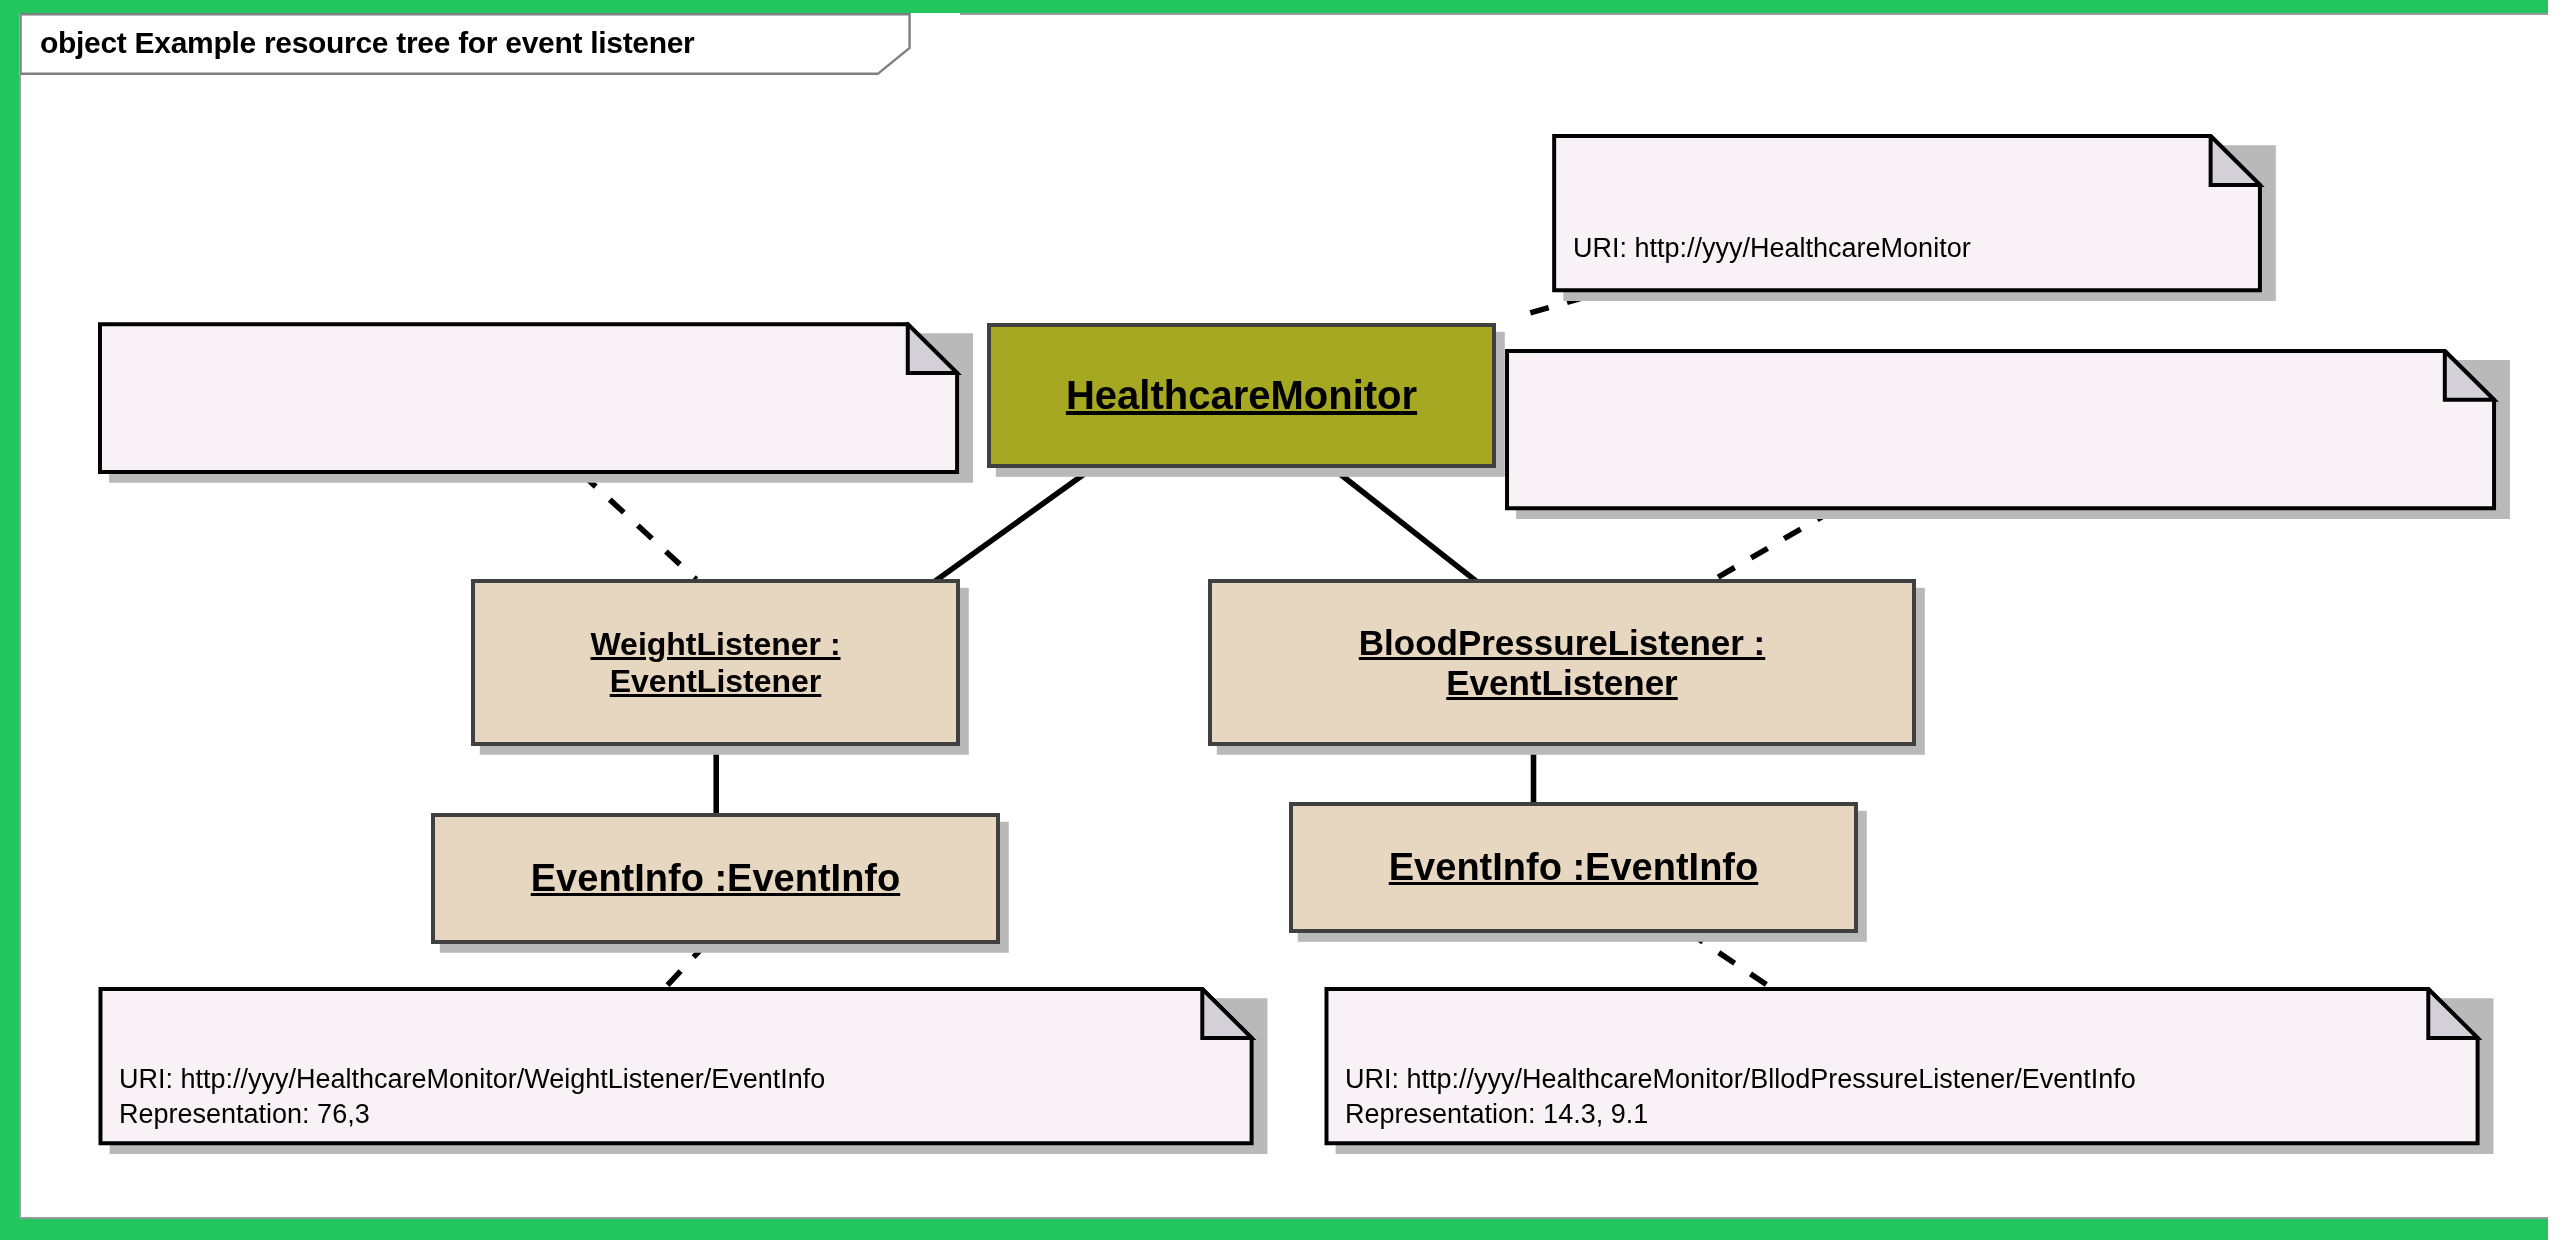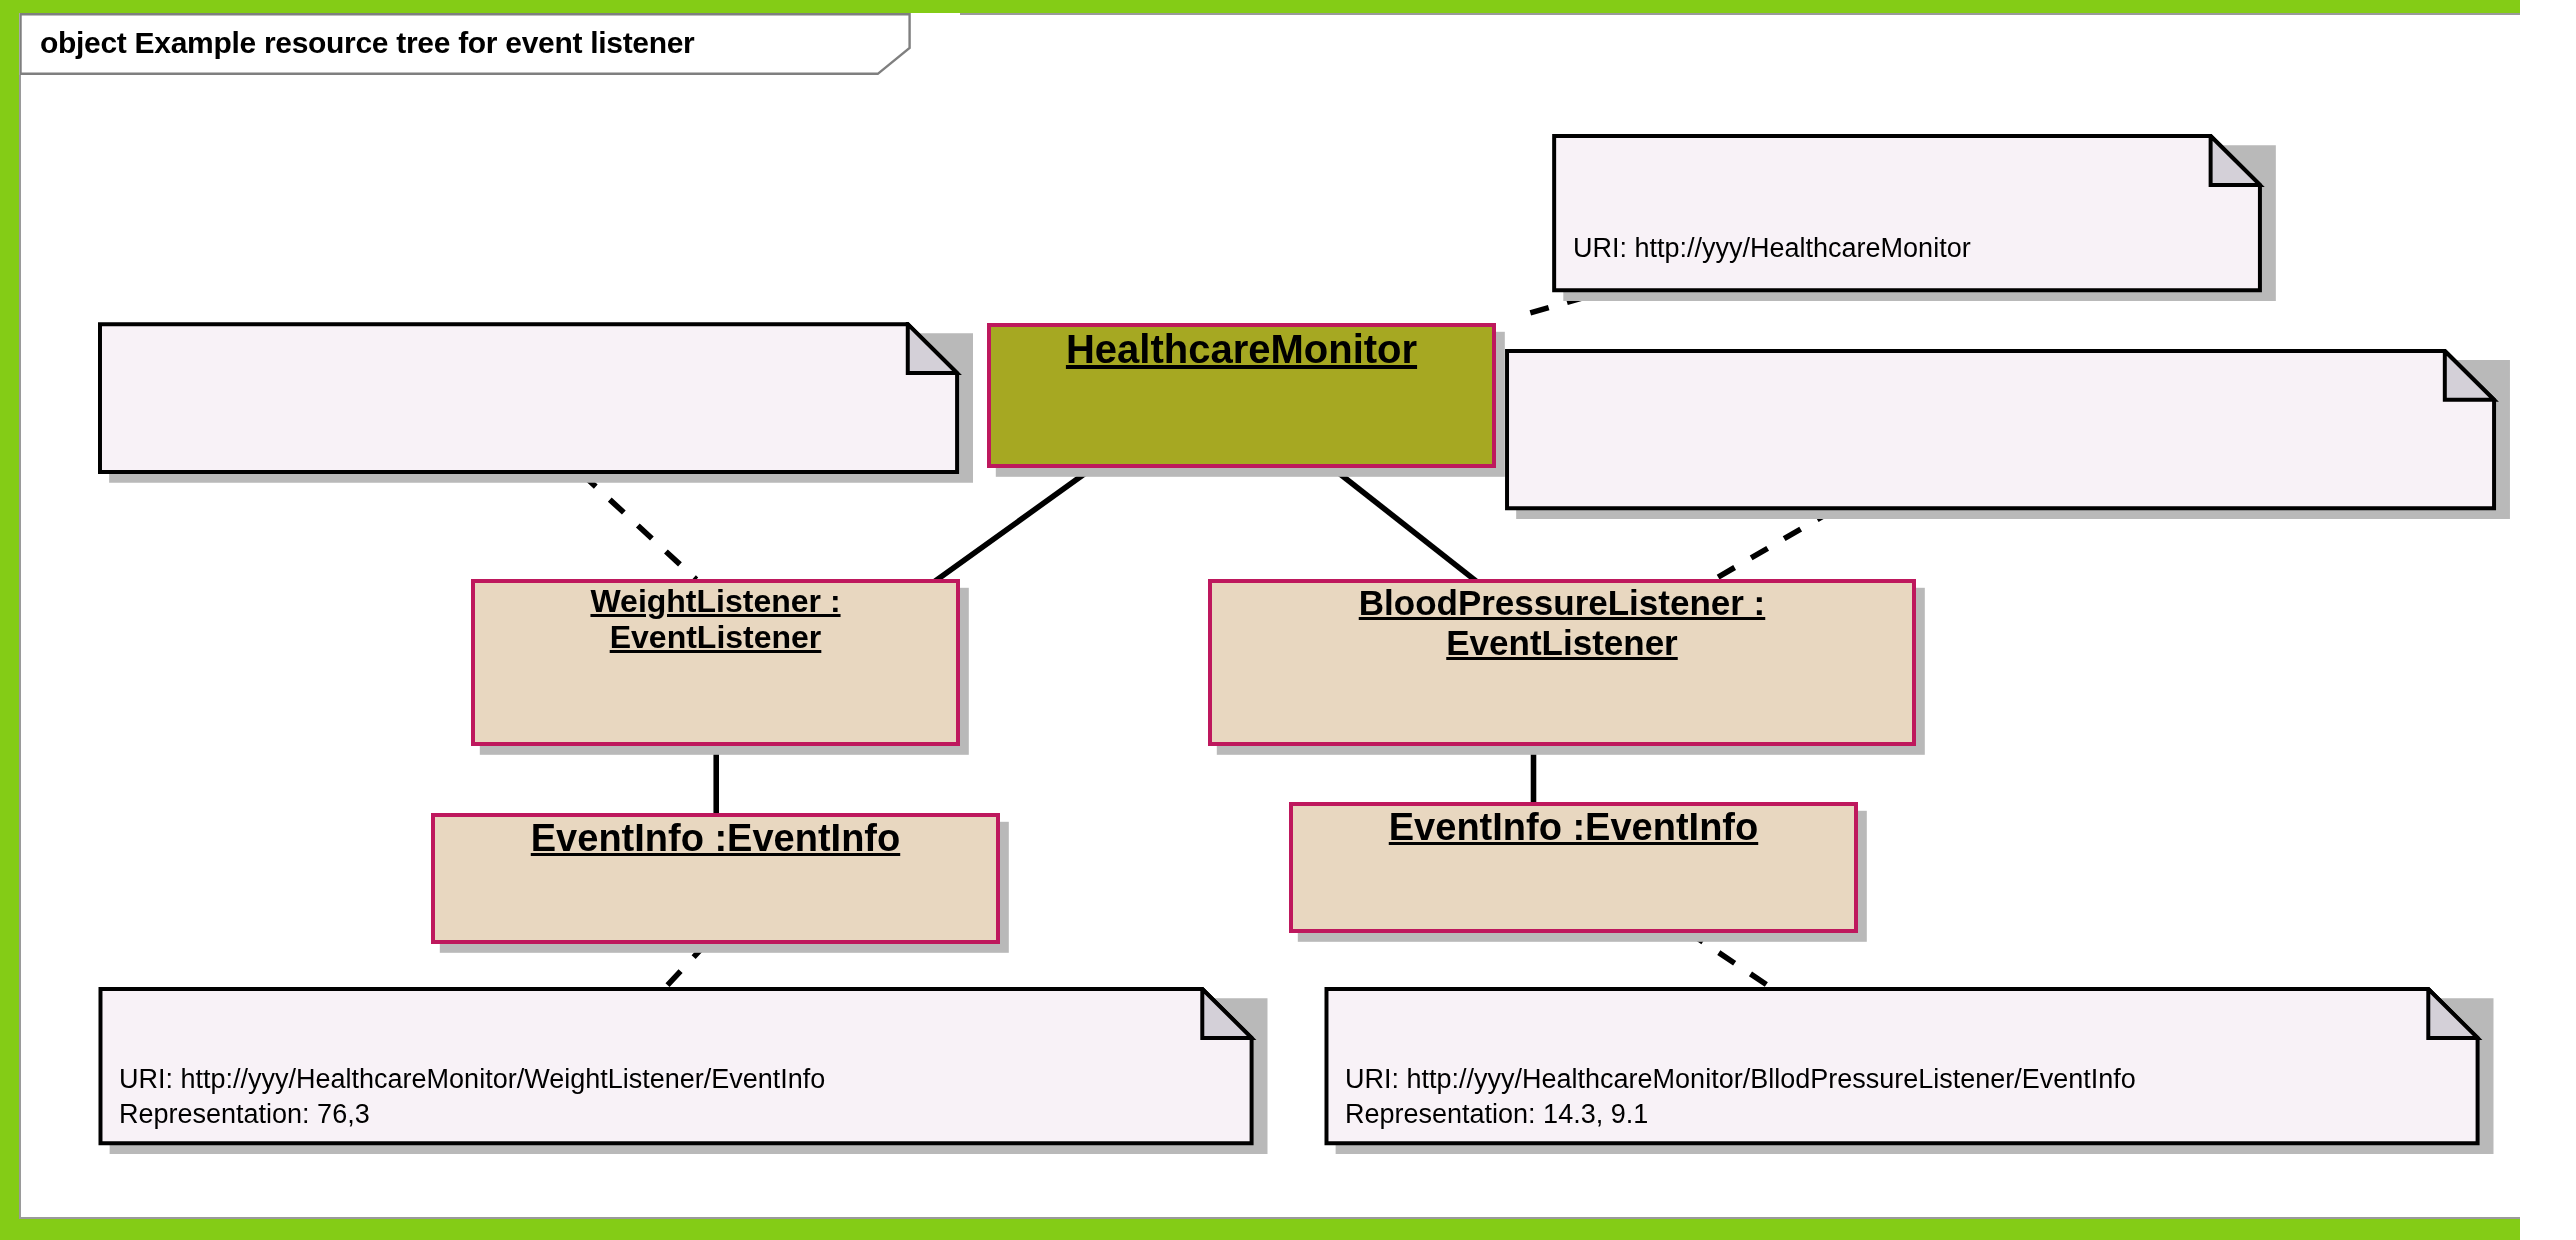--- a/index.html
+++ b/index.html
@@ -8,22 +8,23 @@
     padding: 0;
     background: #ffffff;
   }
   body {
     font-family: "Liberation Sans", sans-serif;
   }
   #canvas {
     position: relative;
     width: 2520px;
     height: 1241px;
-    background: #84cc16;
+    background: #22c55e;
     overflow: hidden;
+    padding-left: 28px;
   }
 
   
   #frame {
     position: absolute;
     left: 19px;
     top: 12.7px;
     width: 2535px;
     height: 1206px;
     border: 2.4px solid #9a9a9a;
@@ -64,22 +65,23 @@
     top: 0;
     width: 2576px;
     height: 1241px;
     pointer-events: none;
   }
 
   
   .node {
     position: absolute;
     box-sizing: border-box;
-    border: 4px solid #be185d;
+    border: 4px solid #404040;
     display: flex;
+    align-items: center;
     justify-content: center;
     text-align: center;
     box-shadow: 8.8px 8.8px 0 0 #b9b9b9;
   }
   .node-label {
     font-weight: bold;
     color: #000000;
     text-decoration: underline;
     text-underline-offset: 2.4px;
     line-height: 1.14;

